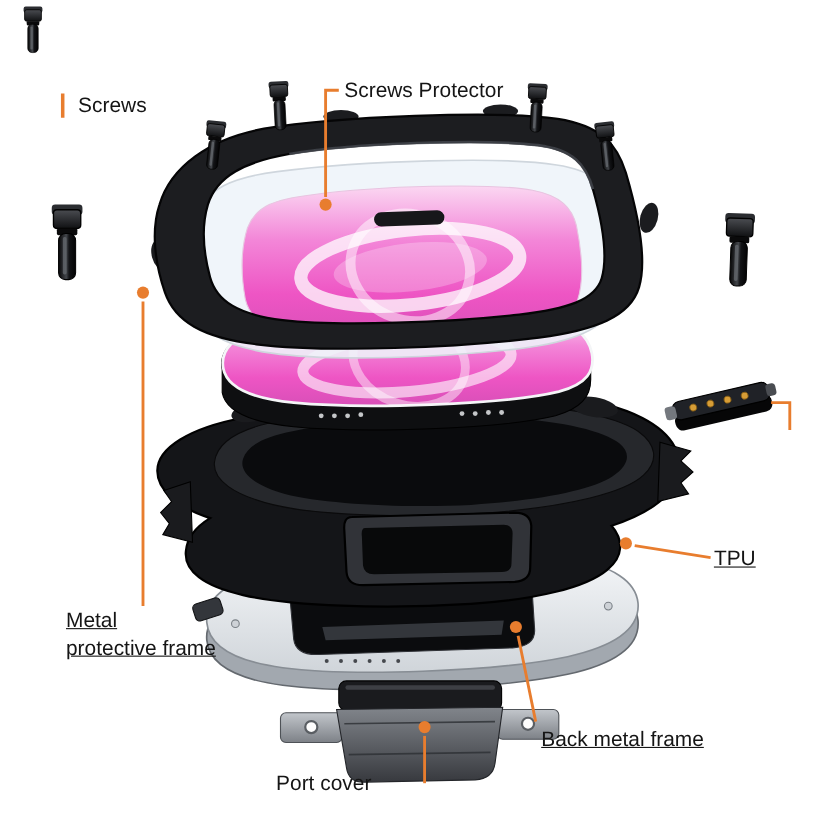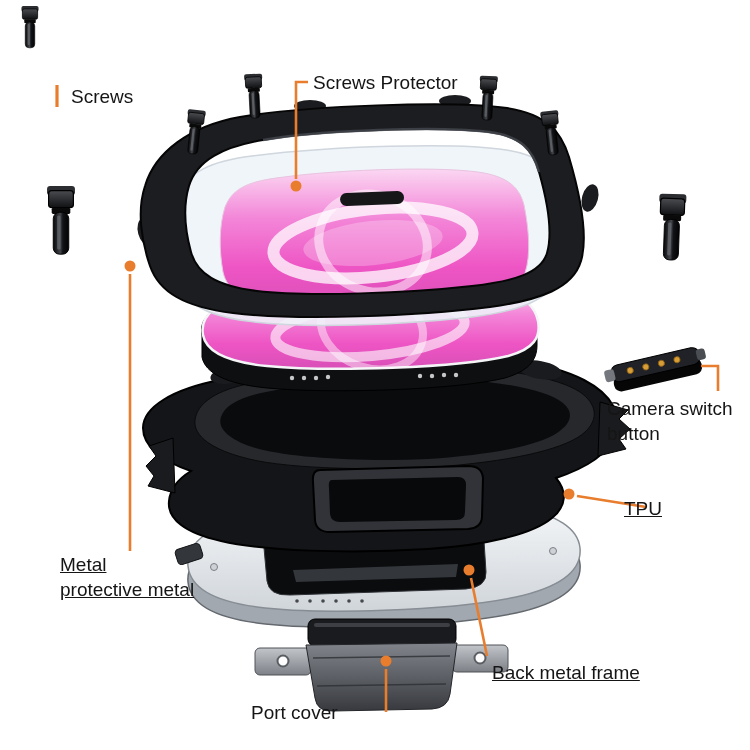--- a/index.html
+++ b/index.html
@@ -190,32 +190,28 @@
 </svg>
 
 <div class="label" style="left:71px;top:84px;">
   <span>Screws</span>
 </div>
 
 <div class="label" style="left:313px;top:70px;">
   <span>Screws Protector</span>
 </div>
 
-<div class="label" style="left:607px;top:396px;">
-  <div>Camera switch</div>
-  <div>button</div>
-</div>
-
-<div class="label" style="left:624px;top:496px;text-decoration:underline;">
+
+<div class="label" style="left:649px;top:496px;text-decoration:underline;">
   <span>TPU</span>
 </div>
 
 <div class="label" style="left:60px;top:552px;text-decoration:underline;">
   <div>Metal</div>
-  <div>protective metal</div>
+  <div>protective frame</div>
 </div>
 
 <div class="label" style="left:492px;top:660px;text-decoration:underline;">
   <span>Back metal frame</span>
 </div>
 
 <div class="label" style="left:251px;top:700px;">
   <span>Port cover</span>
 </div>
 

